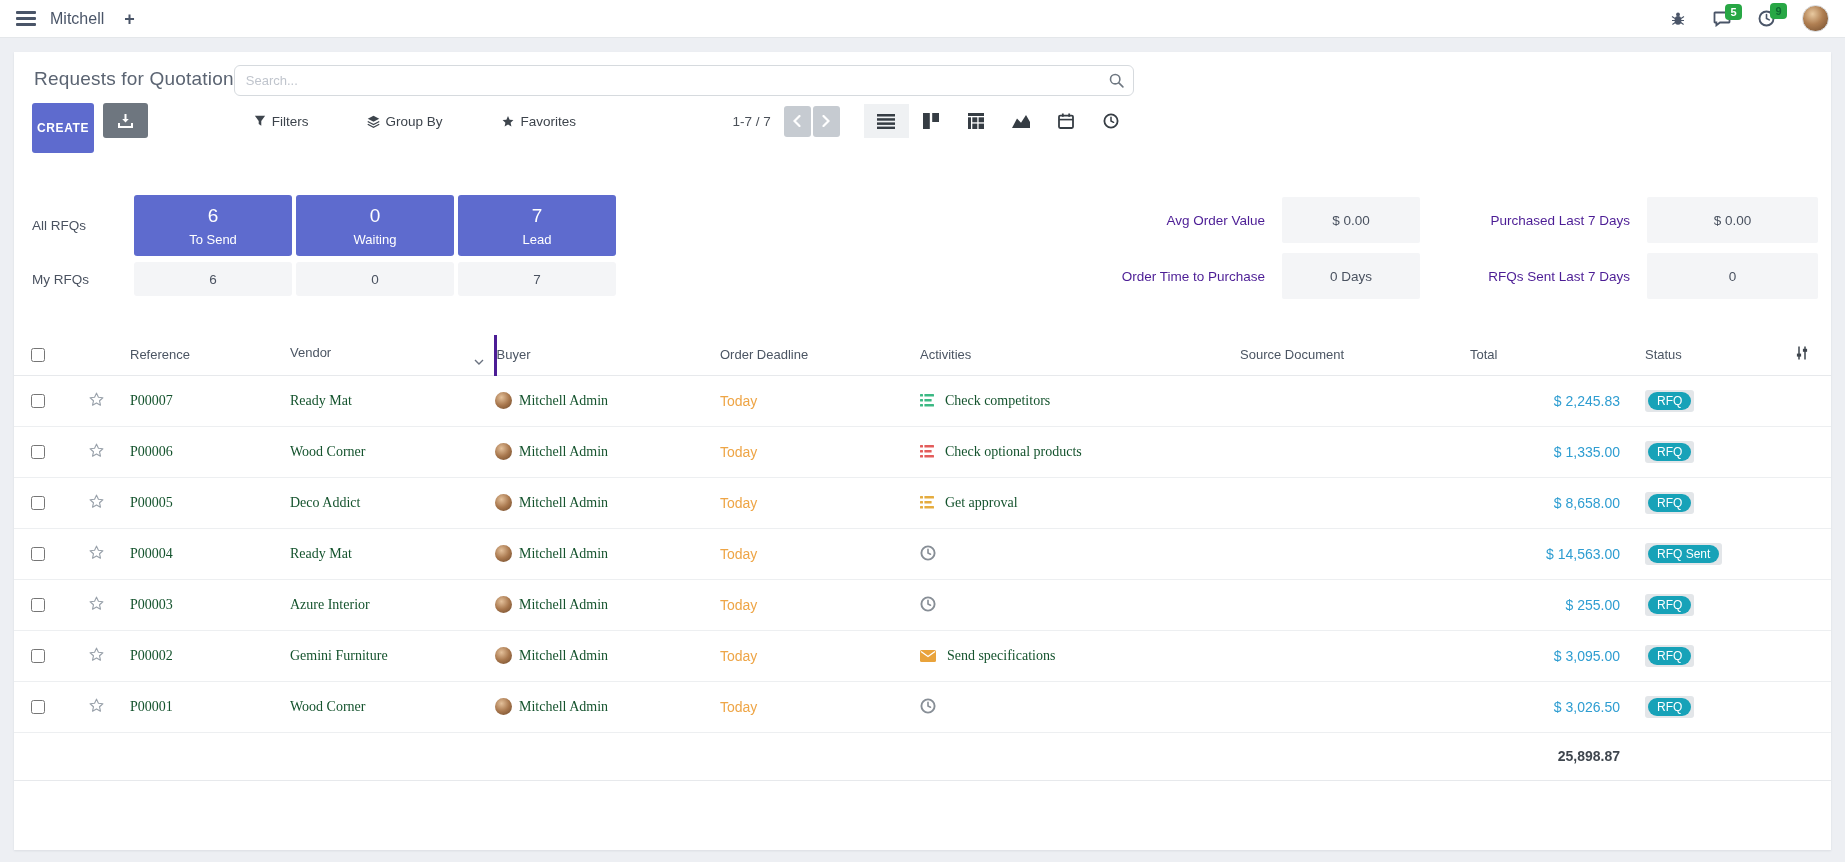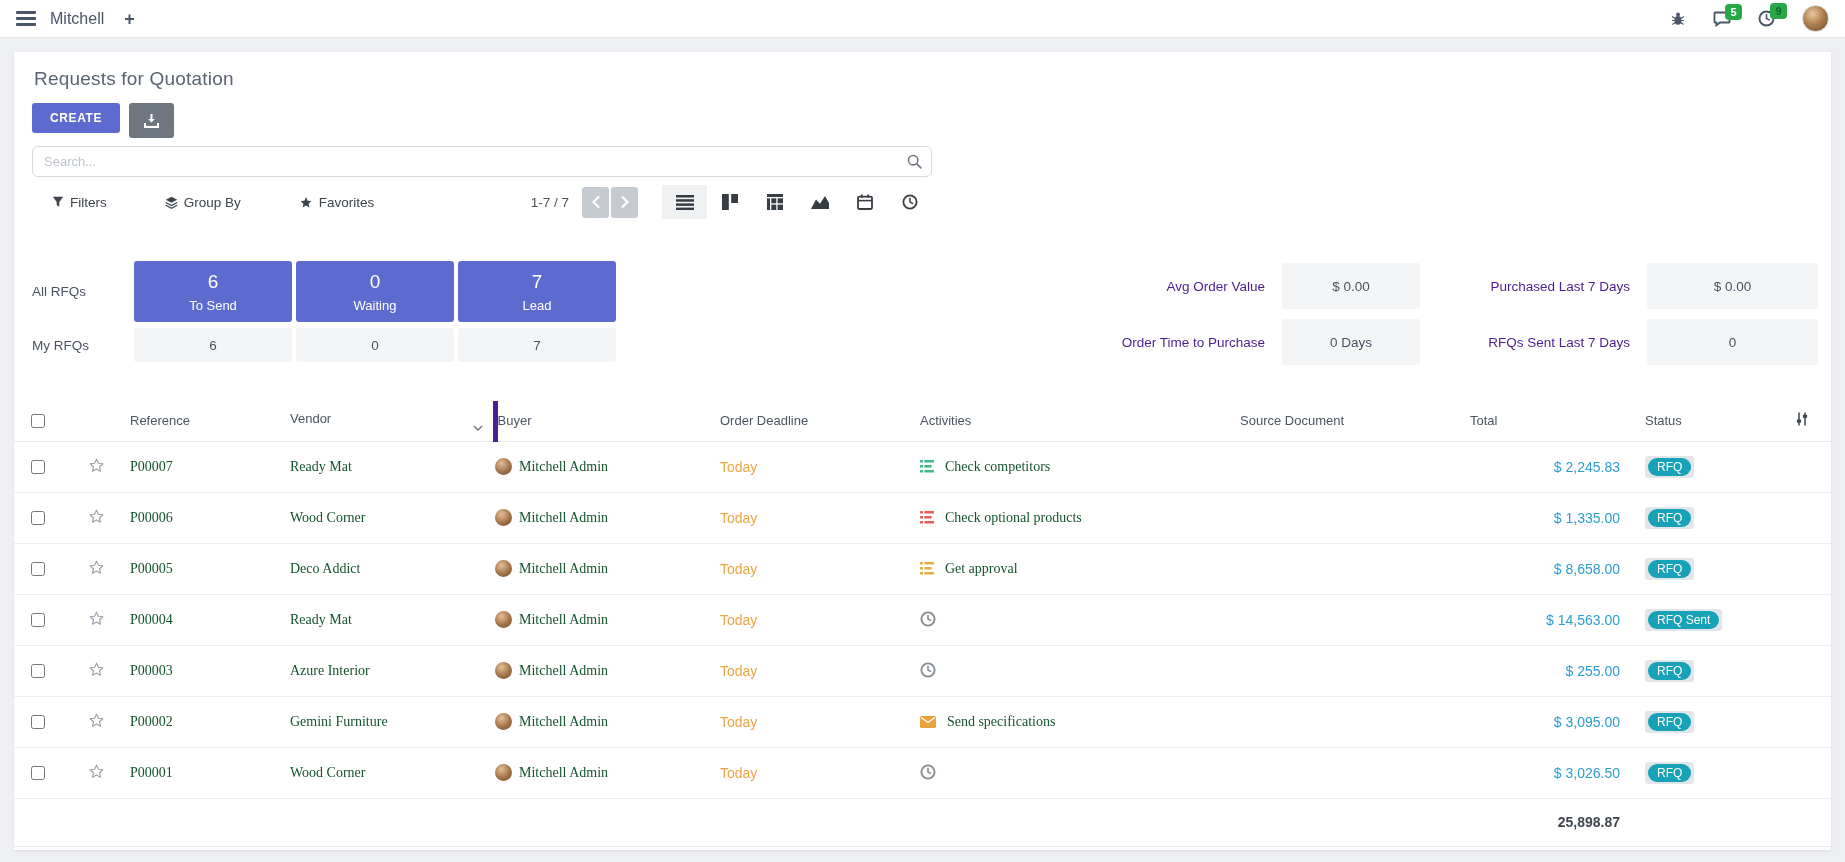--- a/index.html
+++ b/index.html
@@ -31,34 +31,34 @@
     width:27px; height:27px; border-radius:50%;
     background:radial-gradient(circle at 38% 32%, #e8c9a0 0%, #b07f52 45%, #6f4a2c 100%);
     border:1px solid #d6d9dd; cursor:pointer;
   }
   
   .panel {
     position:absolute; top:52px; left:14px; right:14px; bottom:12px;
     background:#ffffff; box-shadow:0 1px 2px rgba(60,70,90,.10);
   }
   
-  .cp { display:flex; padding:13px 14px 0 18px;flex-direction:column; }
+  .cp { display:flex; padding:13px 14px 0 18px; }
   .cp-title { font-size:19px; color:#5b6472; letter-spacing:.2px; margin:3px 0 13px 2px; }
   .btn-row { display:flex; gap:9px; }
   .btn-create {
     background:#5e6bce; color:#fff; border:none; border-radius:3px;
     font-size:12px; font-weight:bold; letter-spacing:.6px;
-    padding:0 18px; height:30px; cursor:pointer;
+    padding:0 5px; height:50px; cursor:pointer;
     font-family:"Liberation Sans", sans-serif;
   }
   .btn-export {
     background:#6e767f; border:none; border-radius:3px; width:45px; height:35px;
     display:flex; align-items:center; justify-content:center; cursor:pointer;
   }
-  .cp-right { width:900px;margin-top:8px; }
+  .cp-right { width:900px; }
   .search-wrap { position:relative; }
   .search-input {
     width:100%; height:31px; border:1px solid #d6dade; border-radius:6px;
     padding:0 34px 0 11px; font-size:13px; color:#3f464e; outline:none;
     font-family:"Liberation Sans", sans-serif;
   }
   .search-input::placeholder { color:#c0c5cd; }
   .search-icon { position:absolute; right:10px; top:8px; cursor:pointer; }
   .filter-row { display:flex; align-items:center; margin-top:8px; }
   .facets { display:flex; gap:58px; margin-left:20px; }
@@ -100,21 +100,21 @@
     background:#f4f5f7; border-radius:2px; height:46px; font-size:13.5px; color:#4a5260;
     display:flex; align-items:center; justify-content:center;
   }
   
   table.rfq { width:100%; border-collapse:collapse; table-layout:fixed; margin-top:36px; }
   .rfq th {
     height:40px; font-size:13px; font-weight:500; color:#4b5563; text-align:left;
     border-bottom:1px solid #e7e9ec; cursor:pointer; padding:0;
   }
   .rfq td { height:51px; border-bottom:1px solid #edeff1; padding:0; vertical-align:middle; font-size:14px; }
-  .th-vendor { border-right:5px solid #4c1d95; }
+  .th-vendor { border-right:3px solid #4c1d95; }
   .th-vendor .sort { float:right; margin:14px 10px 0 0; }
   .rfq .c-total, .th-total { text-align:right; }
   .c-status-pad { padding-left:25px !important; }
   .link { color:#14532d; cursor:pointer;font-family:Liberation Serif, serif; }
   .amount { color:#2e9dd1; }
   .today { color:#eea546; }
   input.cb { width:14px; height:14px; accent-color:#5e6bce; margin-left:17px; cursor:pointer; }
   .star { display:inline-flex; margin-left:12px; cursor:pointer; }
   .avatar-sm {
     width:17px; height:17px; border-radius:50%; display:inline-block; vertical-align:-4px; margin-right:7px;

